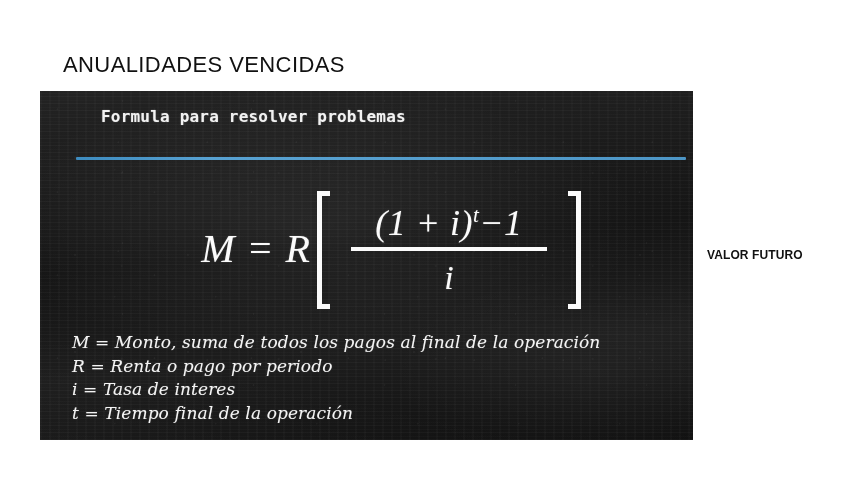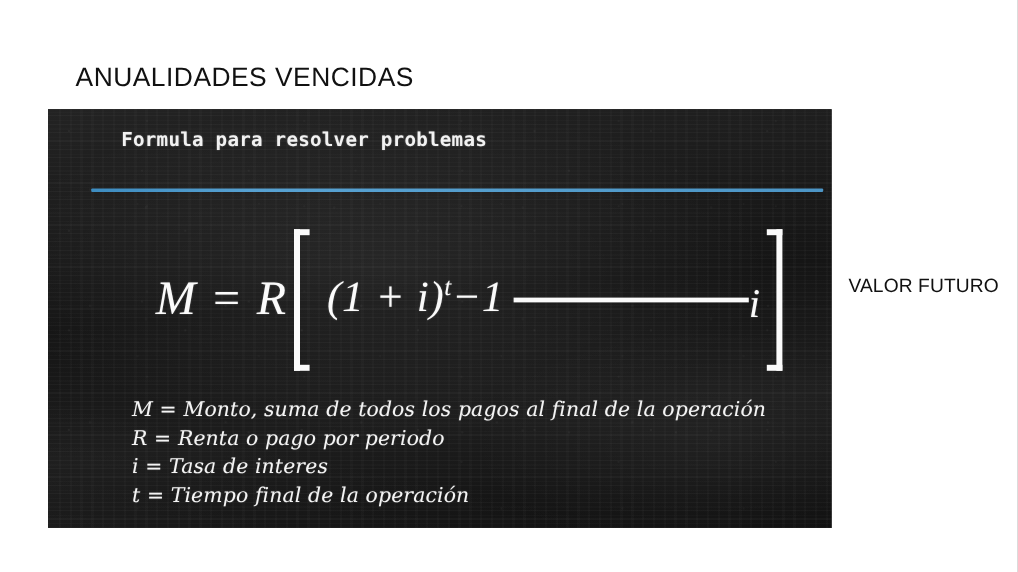--- a/index.html
+++ b/index.html
@@ -143,24 +143,24 @@
   }
   .f-bracket.left::before { left: 0; top: 0; width: 5px; height: 118px; }
   .f-bracket.left::after  { left: 0; top: 0; width: 13px; height: 5px; }
   .f-bracket.left > i     { left: 0; bottom: 0; width: 13px; height: 5px; }
   .f-bracket.right::before { right: 0; top: 0; width: 5px; height: 118px; }
   .f-bracket.right::after  { right: 0; top: 0; width: 13px; height: 5px; }
   .f-bracket.right > i     { right: 0; bottom: 0; width: 13px; height: 5px; }
 
   .f-frac {
     display: inline-flex;
-    flex-direction: row;
+    flex-direction: column;
     align-items: center;
     justify-content: space-between;
-    margin: 0 0;
+    margin: 0 15px;
   }
   .f-num {
     font-size: 36px;
     line-height: 1.1;
     white-space: nowrap;
     padding: 0 8px 4px 8px;
     letter-spacing: 0.5px;
   }
   .f-num sup {
     font-size: 21px;
@@ -186,30 +186,30 @@
     top: 240px;
     color: #f4f4f4;
     font-family: "DejaVu Serif", serif;
     font-style: italic;
     font-size: 17px;
     line-height: 23.5px;
     letter-spacing: 0.1px;
     text-shadow: 0 0 1.2px rgba(255,255,255,0.25);
     white-space: nowrap;
   }
-  #definitions .def-line { display: block; margin-left: 38px; }
+  #definitions .def-line { display: block; }
 
   
   #valor-futuro-label {
     position: absolute;
     left: 707px;
-    top: 230px;
+    top: 248px;
     font-family: "Liberation Sans", sans-serif;
-    font-size: 16px;
-    font-weight: normal;
+    font-size: 12px;
+    font-weight: bold;
     color: #111111;
     letter-spacing: 0.1px;
     white-space: nowrap;
   }
 </style>
 </head>
 <body>
 
 <div id="slide-title">ANUALIDADES VENCIDAS</div>
 

